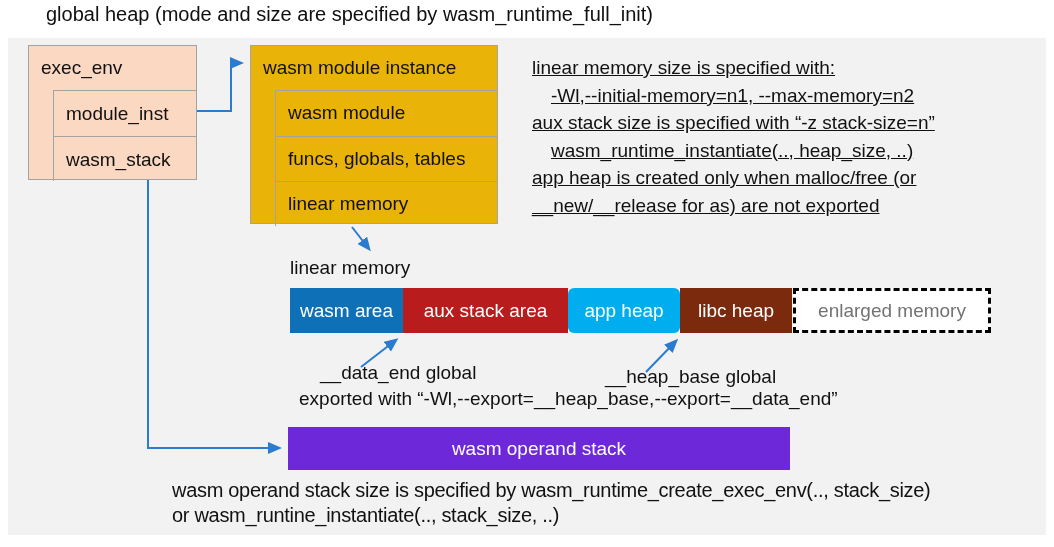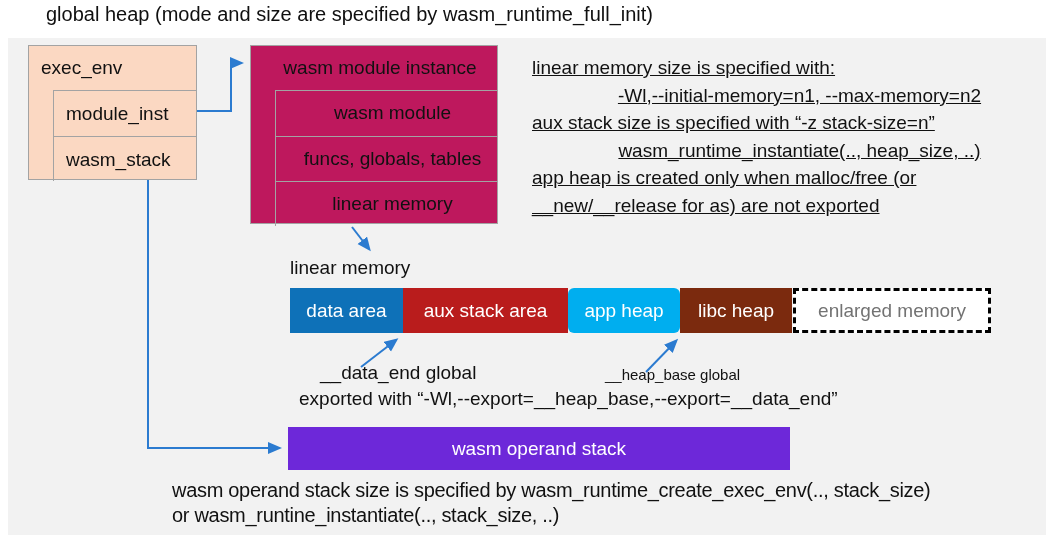--- a/index.html
+++ b/index.html
@@ -17,34 +17,34 @@
   .box-header{height:44px;line-height:44px;padding-left:12px;font-size:19px;}
   .box-rows{margin-left:24px;border-left:1.5px solid #a3a3a3;border-top:1.5px solid #a3a3a3;}
   .box-row{height:45px;line-height:45px;padding-left:12px;font-size:19px;box-sizing:border-box;}
   .box-row + .box-row{border-top:1.5px solid #a3a3a3;}
 
   #exec-env-box{left:28px;top:45px;width:169px;height:135px;}
   #module-instance-box{left:250px;top:45px;width:248px;height:179px;}
   #module-instance-box .box-row{height:45px;line-height:43px;}
 
   #notes-right{left:532px;top:54px;width:516px;font-size:19px;line-height:27.5px;z-index:3;text-decoration:underline;}
-  #notes-right .indent{padding-left:19px;text-align:center;}
+  #notes-right .indent{padding-left:19px;}
 
   #lm-label{left:290px;top:257px;font-size:19px;z-index:3;}
   #lm-bar{left:290px;top:288px;width:760px;height:45px;z-index:3;}
   .lm-seg{position:absolute;top:0;height:45px;display:flex;align-items:center;justify-content:center;
           font-size:19px;color:#ffffff;white-space:nowrap;}
   #seg-data-area{left:0;width:113px;}
   #seg-aux-stack{left:113px;width:165px;}
   #seg-app-heap{left:278px;width:112px;}
   #seg-libc-heap{left:390px;width:112px;}
   #seg-enlarged{left:503px;width:198px;box-sizing:border-box;border:3px dashed #000;background:#fff;}
 
   #ann-data-end{left:320px;top:362px;font-size:19px;z-index:3;}
-  #ann-heap-base{left:605px;top:366px;font-size:15px;z-index:3;}
+  #ann-heap-base{left:605px;top:366px;font-size:19px;z-index:3;}
   #ann-exported{left:299px;top:388px;font-size:19px;z-index:3;}
 
   #operand-stack-bar{left:288px;top:427px;width:502px;height:43px;line-height:43px;
     text-align:center;font-size:19px;color:#fff;z-index:3;}
 
   #notes-bottom{left:172px;top:478px;font-size:20px;line-height:25px;letter-spacing:-0.3px;z-index:3;}
 </style>
 </head>
 <body>
 
@@ -68,42 +68,42 @@
   </svg>
 
   <div class="abs struct-box" id="exec-env-box" style="background: rgb(251, 216, 194);">
     <div class="box-header">exec_env</div>
     <div class="box-rows">
       <div class="box-row">module_inst</div>
       <div class="box-row">wasm_stack</div>
     </div>
   </div>
 
-  <div class="abs struct-box" id="module-instance-box" style="background: #be185d; text-align: center;">
+  <div class="abs struct-box" id="module-instance-box" style="background: #eab308;">
     <div class="box-header">wasm module instance</div>
     <div class="box-rows">
       <div class="box-row">wasm module</div>
       <div class="box-row">funcs, globals, tables</div>
       <div class="box-row">linear memory</div>
     </div>
   </div>
 
   <div class="abs" id="notes-right">
     <div>linear memory size is specified with:</div>
     <div class="indent">-Wl,--initial-memory=n1, --max-memory=n2</div>
     <div>aux stack size is specified with “-z stack-size=n”</div>
     <div class="indent">wasm_runtime_instantiate(.., heap_size, ..)</div>
     <div>app heap is created only when malloc/free (or</div>
     <div>__new/__release for as) are not exported</div>
   </div>
 
   <div class="abs" id="lm-label">linear memory</div>
 
   <div class="abs" id="lm-bar">
-    <div class="lm-seg" id="seg-data-area" style="background: rgb(14, 113, 184);">data area</div>
+    <div class="lm-seg" id="seg-data-area" style="background: rgb(14, 113, 184);">wasm area</div>
     <div class="lm-seg" id="seg-aux-stack" style="background: #b91c1c;">aux stack area</div>
     <div class="lm-seg" id="seg-app-heap" style="background: rgb(0, 174, 239); border-radius: 6px;">app heap</div>
     <div class="lm-seg" id="seg-libc-heap" style="background: rgb(123, 42, 14);">libc heap</div>
     <div class="lm-seg" id="seg-enlarged" style="color: #737373;">enlarged memory</div>
   </div>
 
   <div class="abs" id="ann-data-end">__data_end global</div>
   <div class="abs" id="ann-heap-base">__heap_base global</div>
   <div class="abs" id="ann-exported">exported with “-Wl,--export=__heap_base,--export=__data_end”</div>
 

